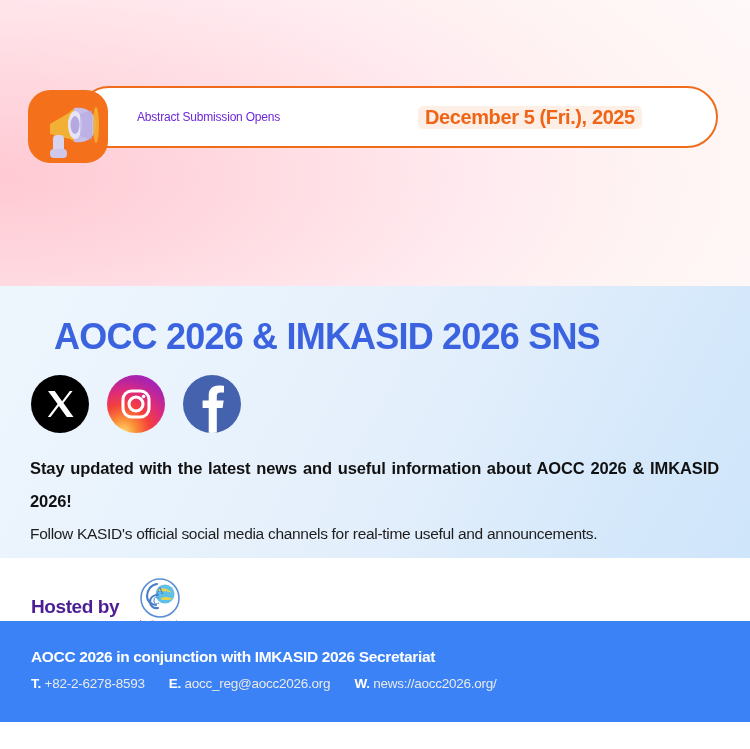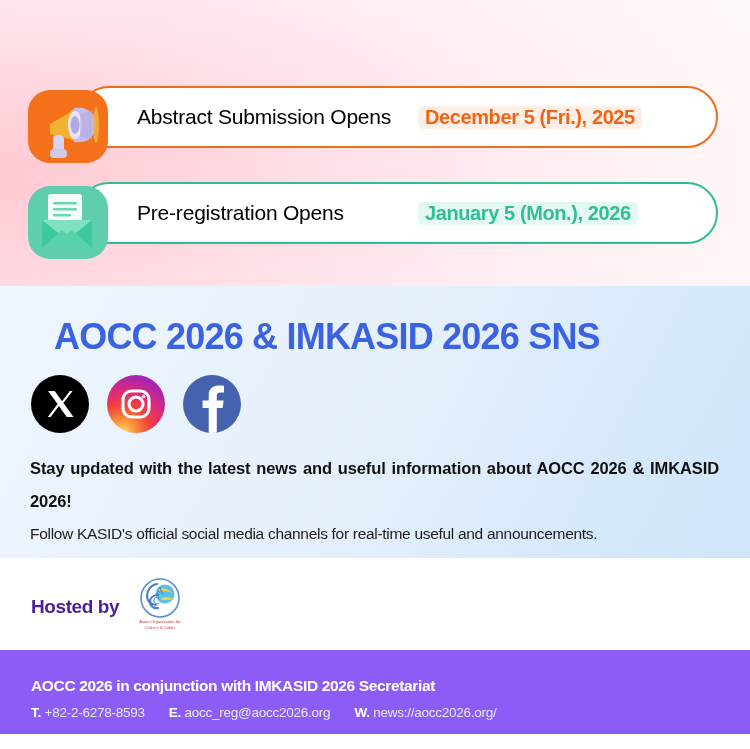--- a/index.html
+++ b/index.html
@@ -54,22 +54,22 @@
     box-sizing: border-box;
     display: flex;
     align-items: center;
   }
   .row1 .date-card { border: 2px solid #ef6c1c; }
   .row2 .date-card { border: 2px solid #2ebd96; }
 
   .date-label {
     position: absolute;
     left: 57px;
-    font-size: 21px;
-    color: #000000;
+    font-size: 12px;
+    color: #6d28d9;
     letter-spacing: -0.2px;
   }
   .date-value {
     position: absolute;
     font-size: 20px;
     font-weight: bold;
     letter-spacing: -0.4px;
     padding: 0 7px;
     border-radius: 5px;
   }
@@ -176,24 +176,24 @@
   }
   .logo-kasid {
     position: absolute;
     left: 194px; top: 24px;
     width: 88px; height: 42px;
   }
 
   
   .footer {
     position: absolute;
-    left: 0; top: 650px;
-    width: 750px;
-    height: 84px;
-    background: #8b5cf6;
+    left: 0; top: 621px;
+    width: 750px;
+    height: 101px;
+    background: #3b82f6;
   }
   .footer-title {
     position: absolute;
     left: 31px; top: 27px;
     font-size: 15.5px;
     font-weight: bold;
     color: #ffffff;
     letter-spacing: -0.35px;
   }
   .footer-contact {
@@ -229,39 +229,20 @@
             <ellipse cx="41" cy="31" rx="4.5" ry="9" fill="#b3a8e0"></ellipse>
             <path d="M46 20 L58 16 L58 46 L46 42 Z" fill="#b3a8e0" opacity="0.55"></path>
             <rect x="19" y="41" width="11" height="20" rx="4" fill="#d9d3ef"></rect>
             <rect x="16" y="55" width="17" height="9" rx="4" fill="#cfc8ea"></rect>
             <ellipse cx="62" cy="31" rx="3" ry="18" fill="#f2b135" opacity="0.85"></ellipse>
           </g>
         </svg>
       </div>
     </div>
 
-    <div class="date-row row2">
-      <div class="date-card">
-        <span class="date-label">Pre-registration Opens</span>
-        <span class="date-value">January 5 (Mon.), 2026</span>
-      </div>
-      <div class="icon-badge">
-        <svg width="80" height="73" viewBox="0 0 80 73">
-          <g transform="translate(8,6)">
-            <rect x="12" y="2" width="34" height="28" rx="3" fill="#f4fbf8"></rect>
-            <rect x="17" y="10" width="24" height="2.6" rx="1.3" fill="#6ed6b5"></rect>
-            <rect x="17" y="16" width="24" height="2.6" rx="1.3" fill="#6ed6b5"></rect>
-            <rect x="17" y="22" width="18" height="2.6" rx="1.3" fill="#6ed6b5"></rect>
-            <path d="M6 28 L56 28 L56 56 L6 56 Z" fill="#3fc79f"></path>
-            <path d="M6 28 L31 48 L56 28 Z" fill="#7fe0c2"></path>
-            <path d="M6 56 L26 38 L31 42 L36 38 L56 56 Z" fill="#58d2ad"></path>
-          </g>
-        </svg>
-      </div>
-    </div>
   </div>
 
   <div class="sns-section">
     <div class="sns-title">AOCC 2026 &amp; IMKASID 2026 SNS</div>
 
     <div class="sns-icons">
       <div class="sns-icon x-icon">
         <svg width="58" height="58" viewBox="0 0 58 58">
           <path d="M17 16 L26.6 29.1 L16.8 42 L19.6 42 L27.9 31.1 L35.8 42 L42.5 42 L32.4 28.1 L41.6 16 L38.8 16 L31.1 26.2 L23.7 16 Z" fill="#ffffff"></path>
         </svg>

